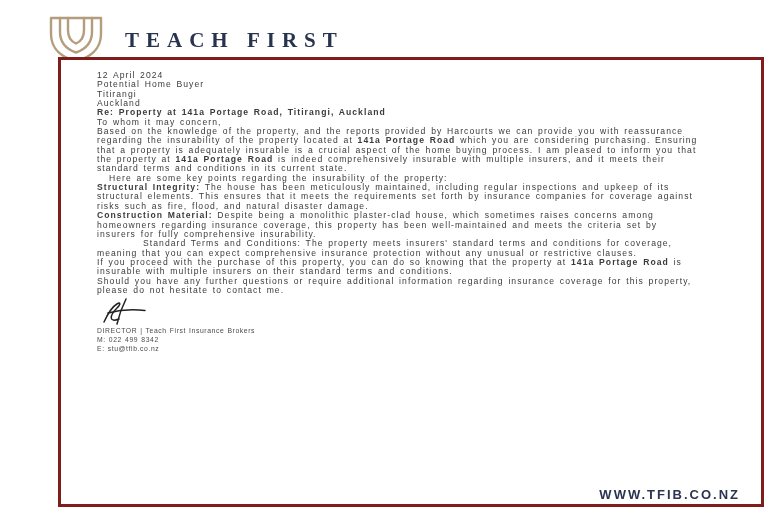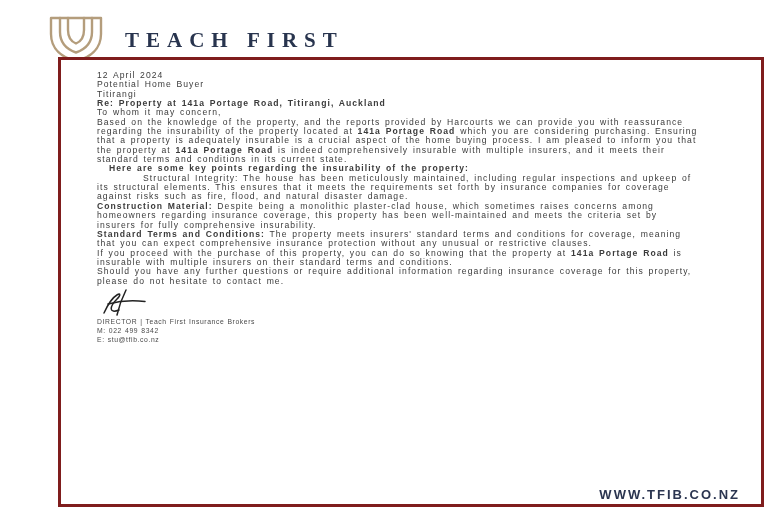--- a/index.html
+++ b/index.html
@@ -61,31 +61,32 @@
 </header>
 
 <div class="content-box">
   <div class="letter">
 
     <p class="date">12 April 2024</p>
 
     <div class="recipient">
       <div>Potential Home Buyer</div>
       <div>Titirangi</div>
+      <div>Auckland</div>
     </div>
 
     <p class="subject">Re: Property at 141a Portage Road, Titirangi, Auckland</p>
 
     <p class="salutation">To whom it may concern,</p>
 
     <p class="para"><span>Based on the knowledge of the property, and the reports provided by Harcourts we can provide you with reassurance regarding the insurability of the property located at </span><span style="font-weight: bold;">141a Portage Road</span><span> which you are considering purchasing. Ensuring that a property is adequately insurable is a crucial aspect of the home buying process. I am pleased to inform you that the property at </span><span style="font-weight: bold;">141a Portage Road</span><span> is indeed comprehensively insurable with multiple insurers, and it meets their standard terms and conditions in its current state.</span></p>
-    <p class="para"><span style="font-weight: bold; padding-left: 12px;">Here are some key points regarding the insurability of the property:</span></p>
-    <p class="para"><span style="font-weight: normal; margin-left: 46px;">Structural Integrity:</span><span> The house has been meticulously maintained, including regular inspections and upkeep of its structural elements. This ensures that it meets the requirements set forth by insurance companies for coverage against risks such as fire, flood, and natural disaster damage.</span></p>
+    <p class="para"><span style="font-weight: normal; padding-left: 12px;">Here are some key points regarding the insurability of the property:</span></p>
+    <p class="para"><span style="font-weight: bold;">Structural Integrity:</span><span> The house has been meticulously maintained, including regular inspections and upkeep of its structural elements. This ensures that it meets the requirements set forth by insurance companies for coverage against risks such as fire, flood, and natural disaster damage.</span></p>
     <p class="para"><span style="font-weight: bold;">Construction Material:</span><span> Despite being a monolithic plaster-clad house, which sometimes raises concerns among homeowners regarding insurance coverage, this property has been well-maintained and meets the criteria set by insurers for fully comprehensive insurability.</span></p>
-    <p class="para"><span style="font-weight: bold;">Standard Terms and Conditions:</span><span> The property meets insurers' standard terms and conditions for coverage, meaning that you can expect comprehensive insurance protection without any unusual or restrictive clauses.</span></p>
+    <p class="para"><span style="font-weight: normal; margin-left: 46px;">Standard Terms and Conditions:</span><span> The property meets insurers' standard terms and conditions for coverage, meaning that you can expect comprehensive insurance protection without any unusual or restrictive clauses.</span></p>
     <p class="para"><span>If you proceed with the purchase of this property, you can do so knowing that the property at </span><span style="font-weight: bold;">141a Portage Road</span><span> is insurable with multiple insurers on their standard terms and conditions.</span></p>
     <p class="para"><span>Should you have any further questions or require additional information regarding insurance coverage for this property, please do not hesitate to contact me.</span></p>
 
     <svg class="sig-svg" width="52" height="27" viewBox="0 0 52 27" fill="none" stroke="#222" stroke-width="1.5" stroke-linecap="round">
       <path d="M7,24 C17,2 28,2 20,10 C12,18 12,25 22,21"></path>
       <path d="M29,1 C25,9 22,17 20,26"></path>
       <path d="M11,15 C22,12 36,11 48,12.5"></path>
     </svg>
 
     <div class="sig-line first">DIRECTOR | Teach First Insurance Brokers</div>

